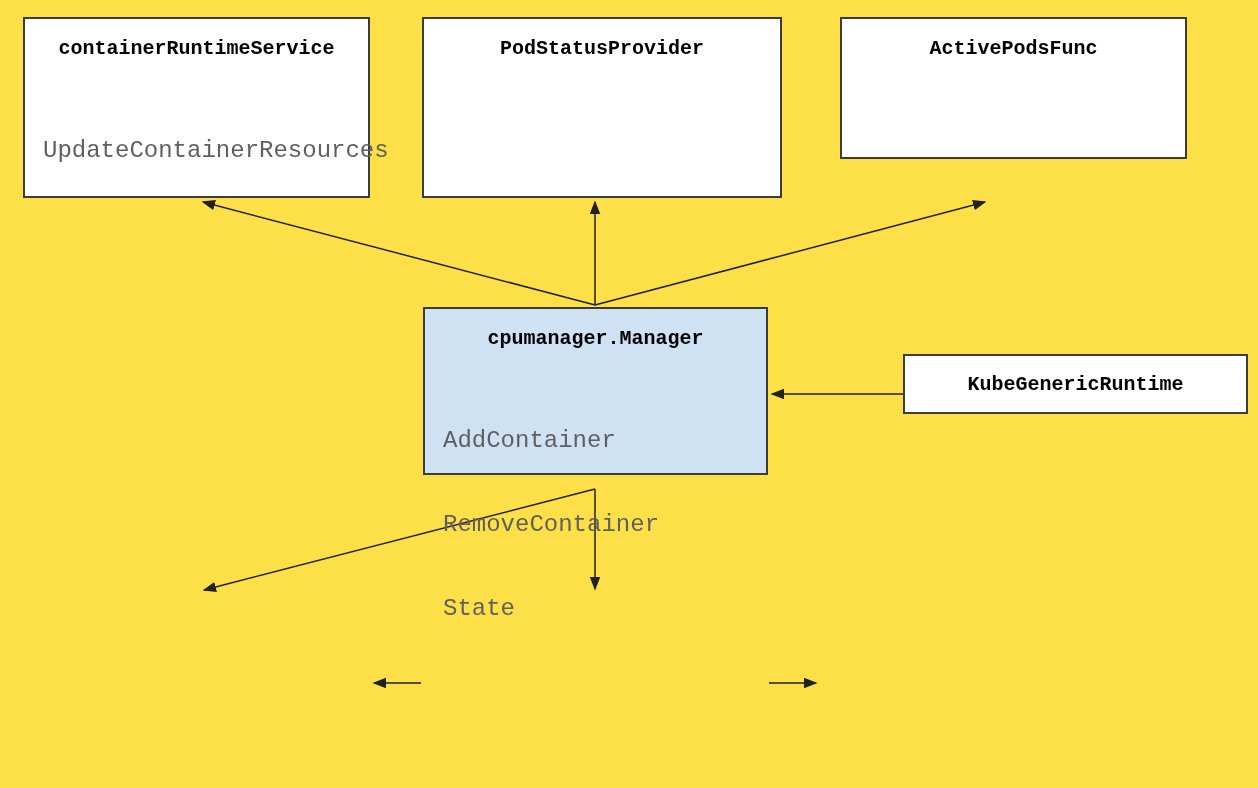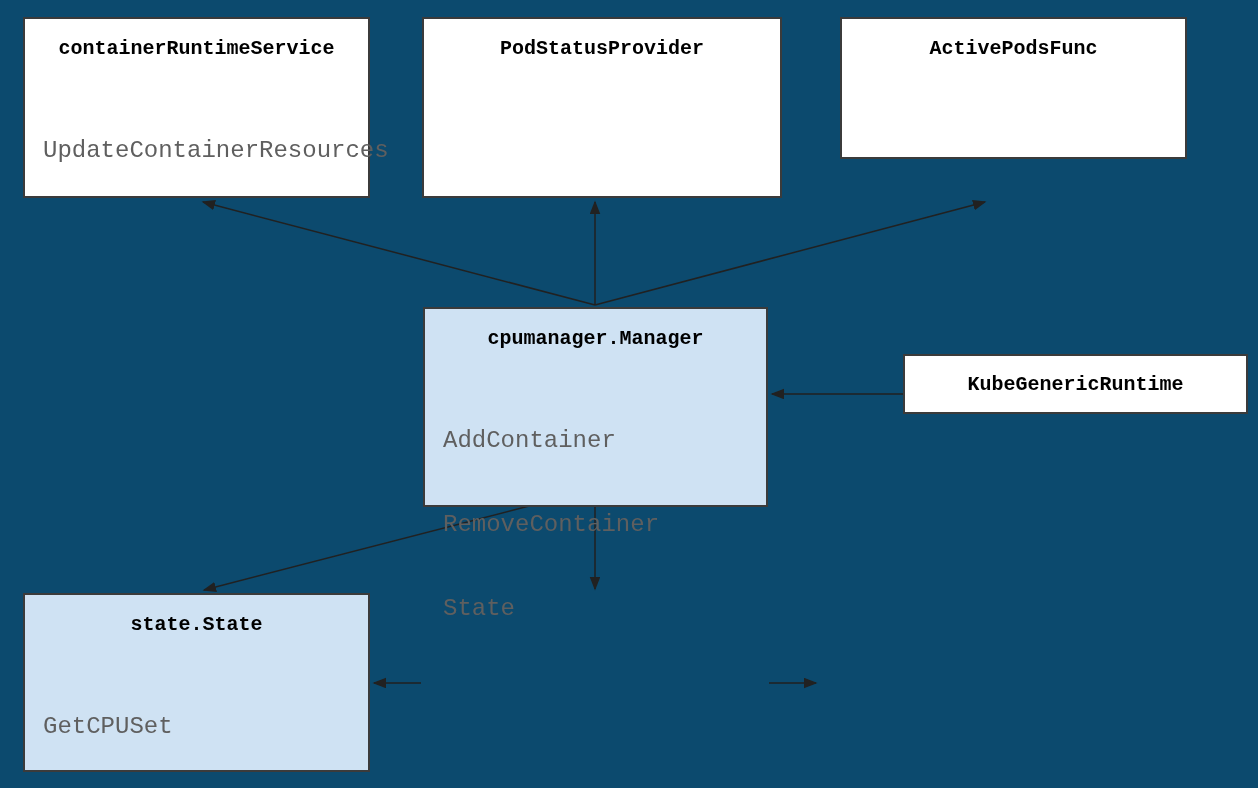--- a/index.html
+++ b/index.html
@@ -4,21 +4,21 @@
 <style>
   html, body {
     margin: 0;
     padding: 0;
     background: #ffffff;
   }
   #canvas {
     position: relative;
     width: 1258px;
     height: 788px;
-    background: #0c4a6e;
+    background: #fde047;
     font-family: "Liberation Mono", monospace;
     overflow: hidden;
   }
   .edges {
     position: absolute;
     left: 0;
     top: 0;
     pointer-events: none;
   }
   .node {
@@ -86,38 +86,29 @@
   </div>
 
   <div class="node" style="left:422px; top:17px; width:360px; height:181px;">
     <div class="node-title">PodStatusProvider</div>
   </div>
 
   <div class="node" style="left:840px; top:17px; width:347px; height:142px;">
     <div class="node-title">ActivePodsFunc</div>
   </div>
 
-  <div class="node blue" style="left:423px; top:307px; width:345px; height:200px;">
+  <div class="node blue" style="left:423px; top:307px; width:345px; height:168px;">
     <div class="node-title">cpumanager.Manager</div>
     <div class="node-methods">
       <div>AddContainer</div>
       <div>RemoveContainer</div>
       <div>State</div>
     </div>
   </div>
 
   <div class="node small" style="left:903px; top:354px; width:345px; height:60px;">
     <div class="node-title">KubeGenericRuntime</div>
   </div>
 
-  <div class="node blue" style="left:23px; top:593px; width:347px; height:179px;">
-    <div class="node-title">state.State</div>
-    <div class="node-methods">
-      <div>GetCPUSet</div>
-      
-      
-      
-    </div>
-  </div>
 
 
 
 </div>
 
 </body></html>

